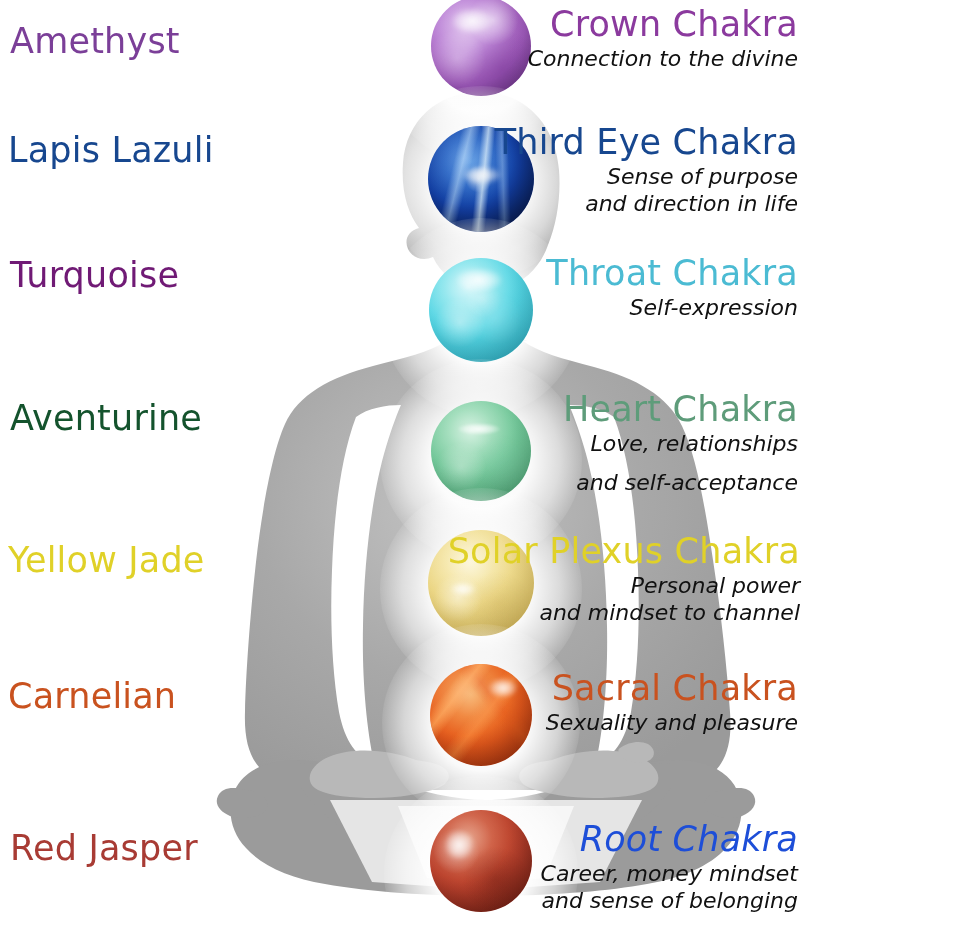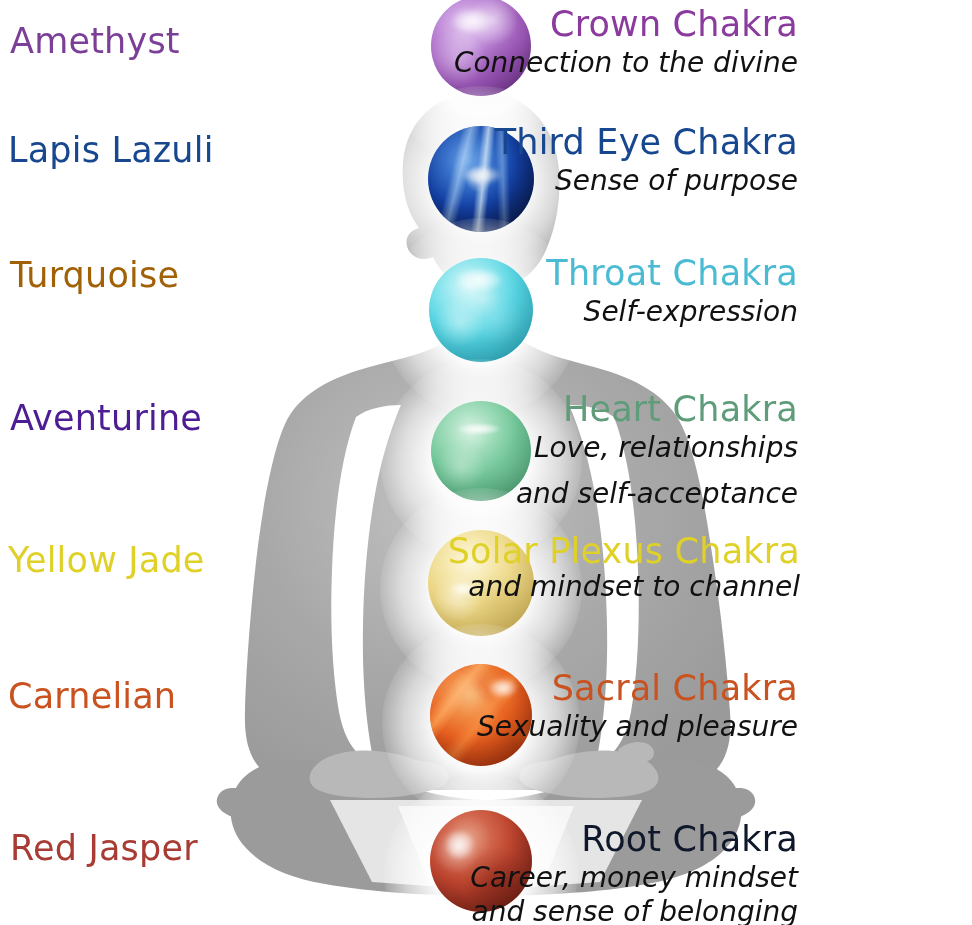--- a/index.html
+++ b/index.html
@@ -59,21 +59,21 @@
     text-align:right;
     line-height:1.06;
   }
   .chakra-title {
     font-size:35px;
     font-family:"DejaVu Sans", sans-serif;
     white-space:nowrap;
     letter-spacing:0.2px;
   }
   .chakra-desc {
-    font-size:28px;
+    font-size:22px;
     font-style:italic;
     color:#111111;
     font-family:"DejaVu Sans", sans-serif;
     white-space:nowrap;
     line-height:1.22;
     margin-top:3px;
   }
 </style>
 </head>
 <body>
@@ -307,56 +307,58 @@
       <div class="body" style="background:
           radial-gradient(circle at 26% 40%, rgba(255,255,255,0.38) 0%, rgba(255,255,255,0) 24%),
           radial-gradient(circle at 64% 68%, rgba(120,30,18,0.42) 0%, rgba(120,30,18,0) 34%);"></div>
       <div class="spec" style="left:14px; top:20px; width:30px; height:30px;"></div>
       <div class="shade" style="background:radial-gradient(circle at 34% 26%, rgba(255,255,255,0.22) 0%, rgba(255,255,255,0.02) 44%, rgba(0,0,0,0.42) 100%);"></div>
     </div>
   </div>
 
   <div class="stone-name" style="left:10px; top:24px; color:#7B3F98;">Amethyst</div>
   <div class="stone-name" style="left:8px; top:133px; color:#17478F;">Lapis Lazuli</div>
-  <div class="stone-name" style="left:10px; top:258px; color:#a16207;">Turquoise</div>
-  <div class="stone-name" style="left:10px; top:401px; color:#4c1d95;">Aventurine</div>
+  <div class="stone-name" style="left:10px; top:258px; color:#701a75;">Turquoise</div>
+  <div class="stone-name" style="left:10px; top:401px; color:#14532d;">Aventurine</div>
   <div class="stone-name" style="left:8px; top:543px; color:#E0D128;">Yellow Jade</div>
   <div class="stone-name" style="left:8px; top:679px; color:#C9521F;">Carnelian</div>
   <div class="stone-name" style="left:10px; top:831px; color:#A83B34;">Red Jasper</div>
 
   <div class="chakra-block" style="right:6px; top:6px;">
     <div class="chakra-title" style="color:#8B3A9E;">Crown Chakra</div>
     <div class="chakra-desc">Connection to the divine</div>
   </div>
 
   <div class="chakra-block" style="right:6px; top:124px;">
     <div class="chakra-title" style="color:#17478F;">Third Eye Chakra</div>
     <div class="chakra-desc">Sense of purpose</div>
+    <div class="chakra-desc" style="margin-top:0;">and direction in life</div>
   </div>
 
   <div class="chakra-block" style="right:6px; top:255px;">
     <div class="chakra-title" style="color:#4BBBD3;">Throat Chakra</div>
     <div class="chakra-desc">Self-expression</div>
   </div>
 
   <div class="chakra-block" style="right:6px; top:391px;">
     <div class="chakra-title" style="color:#5E9C7A;">Heart Chakra</div>
     <div class="chakra-desc">Love, relationships</div>
     <div class="chakra-desc" style="margin-top:12px;">and self-acceptance</div>
   </div>
 
   <div class="chakra-block" style="right:4px; top:533px;">
     <div class="chakra-title" style="color:#E0D128;">Solar Plexus Chakra</div>
+    <div class="chakra-desc">Personal power</div>
     <div class="chakra-desc" style="margin-top:0;">and mindset to channel</div>
   </div>
 
   <div class="chakra-block" style="right:6px; top:670px;">
     <div class="chakra-title" style="color:#C9521F;text-align:right;">Sacral Chakra</div>
     <div class="chakra-desc">Sexuality and pleasure</div>
   </div>
 
   <div class="chakra-block" style="right:6px; top:821px;">
-    <div class="chakra-title" style="color:#0f172a;">Root Chakra</div>
+    <div class="chakra-title" style="color:#1d4ed8;font-style:italic;">Root Chakra</div>
     <div class="chakra-desc">Career, money mindset</div>
     <div class="chakra-desc" style="margin-top:0;">and sense of belonging</div>
   </div>
 
 </div>
 
 </body></html>

